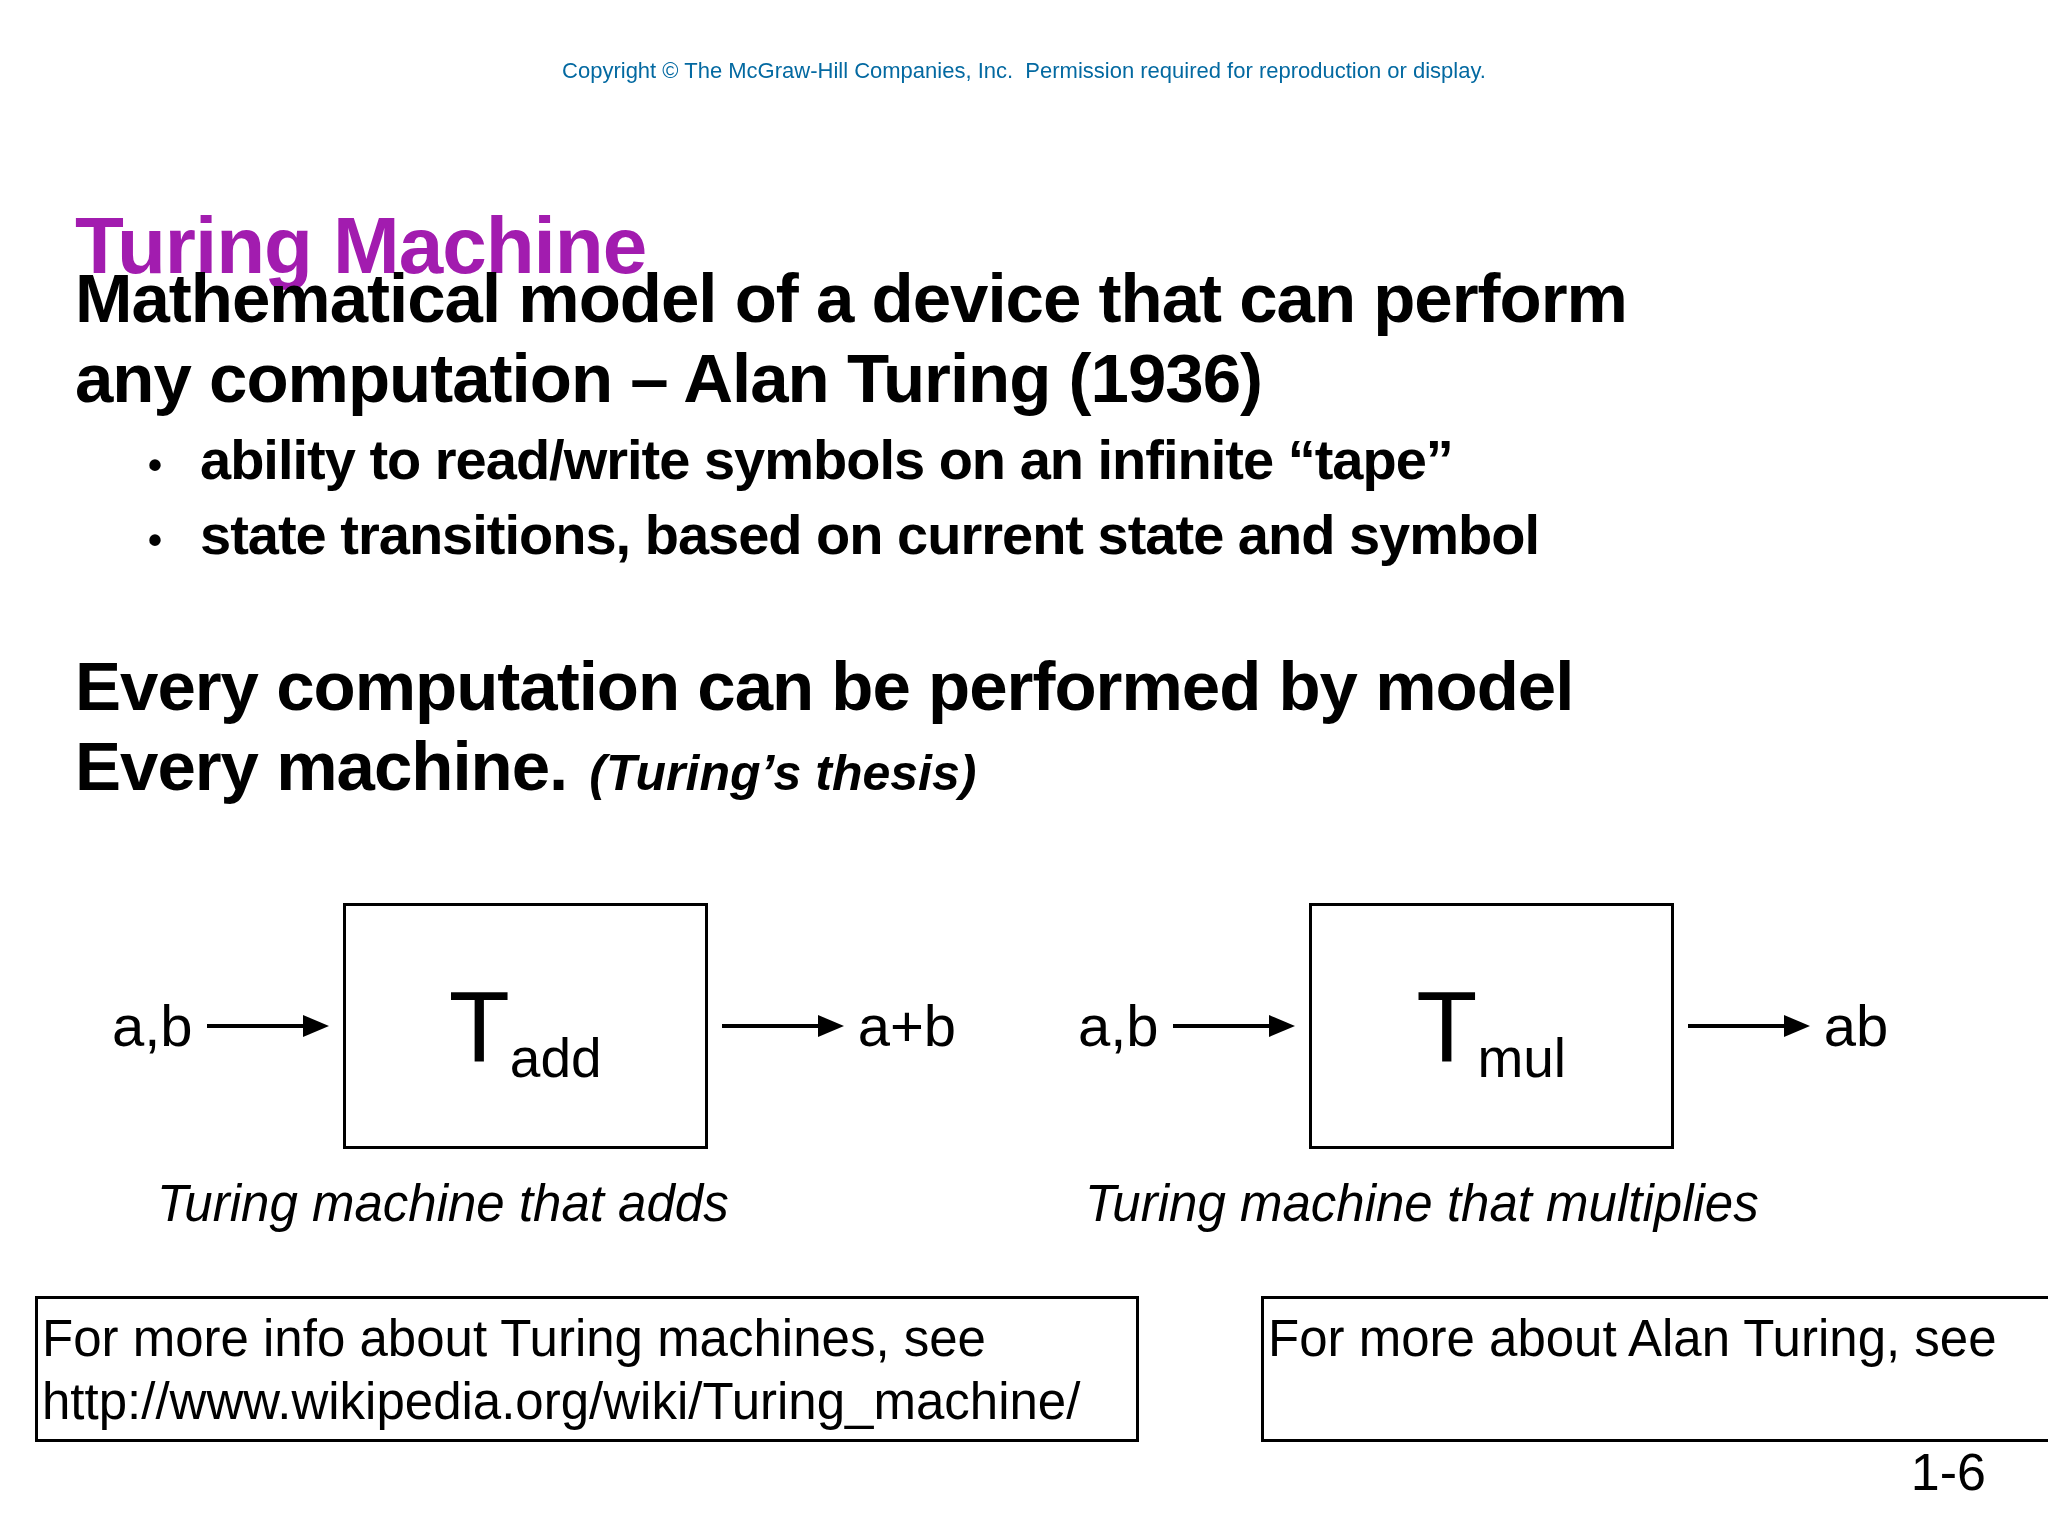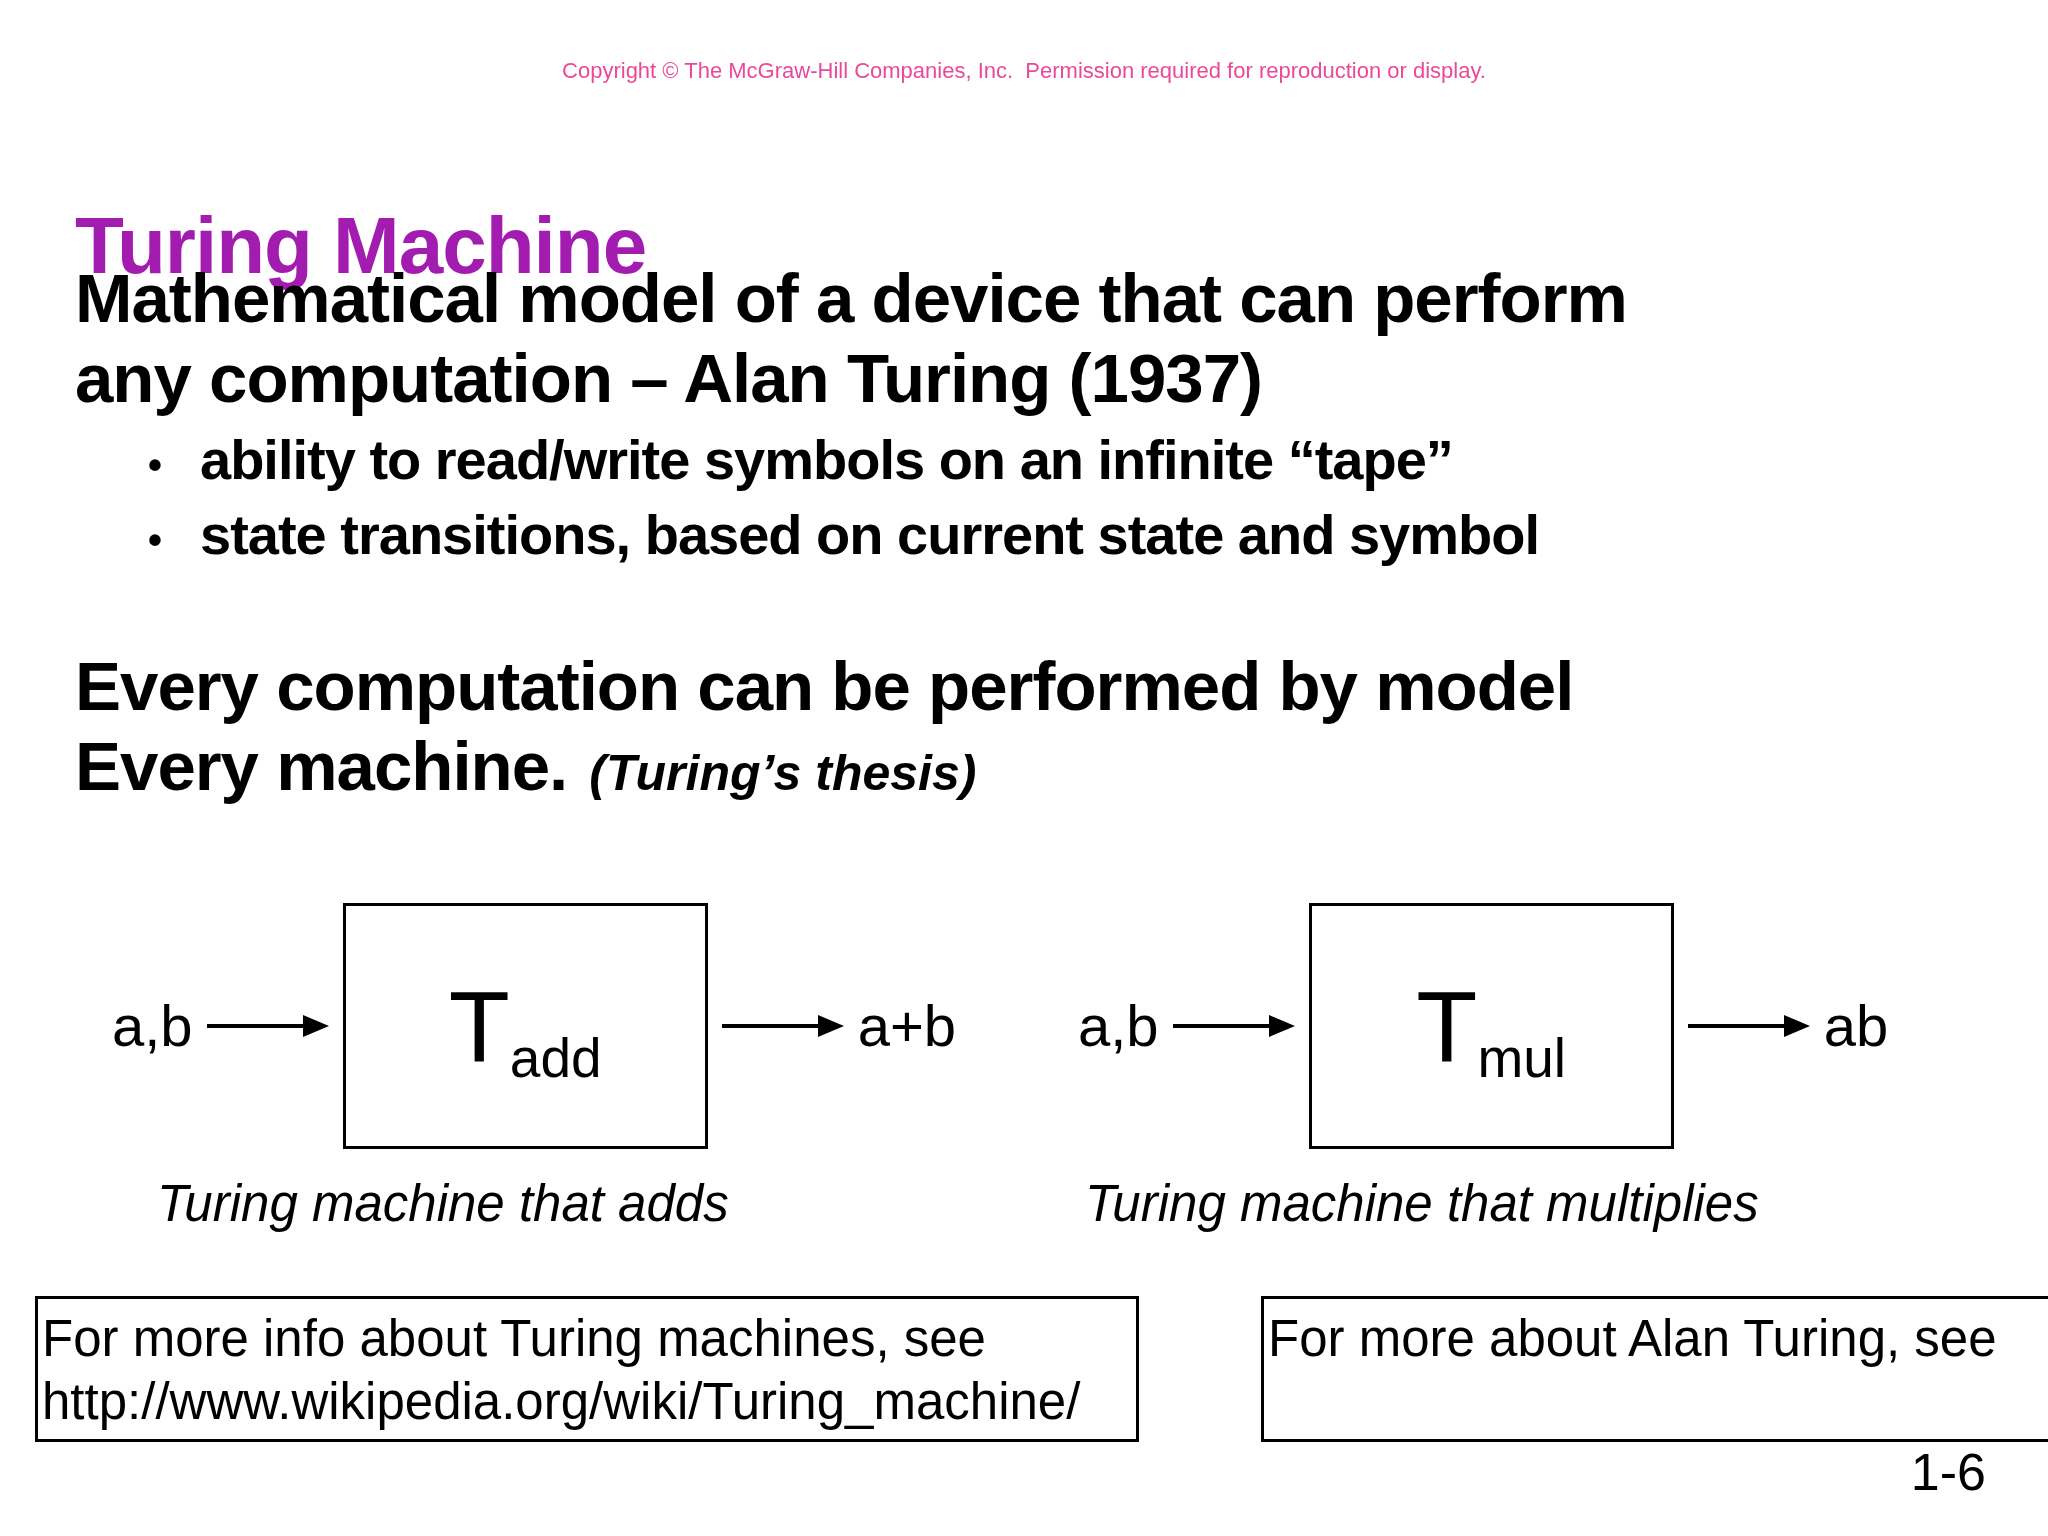--- a/index.html
+++ b/index.html
@@ -17,21 +17,21 @@
   }
 
   .copyright {
     position: absolute;
     top: 58px;
     left: 0;
     width: 2048px;
     text-align: center;
     font-size: 22px;
     white-space: pre-wrap;
-    color: #ec4899;
+    color: #0369a1;
   }
 
   .slide-title {
     position: absolute;
     left: 75px;
     top: 152px;
     font-size: 80px;
     font-weight: bold;
     color: #a21caf;
     line-height: 1;
@@ -158,21 +158,21 @@
 </style>
 </head>
 <body>
 
 <div class="copyright">Copyright © The McGraw-Hill Companies, Inc.  Permission required for reproduction or display.</div>
 
 <h1 class="slide-title">Turing Machine</h1>
 
 <div class="intro">
   <div>Mathematical model of a device that can perform</div>
-  <div>any computation – Alan Turing (1937)</div>
+  <div>any computation – Alan Turing (1936)</div>
 </div>
 
 <div class="bullets">
   <div class="bullet-row">
     <span class="bullet-glyph">•</span>
     <span>ability to read/write symbols on an infinite “tape”</span>
   </div>
   <div class="bullet-row">
     <span class="bullet-glyph">•</span>
     <span>state transitions, based on current state and symbol</span>

